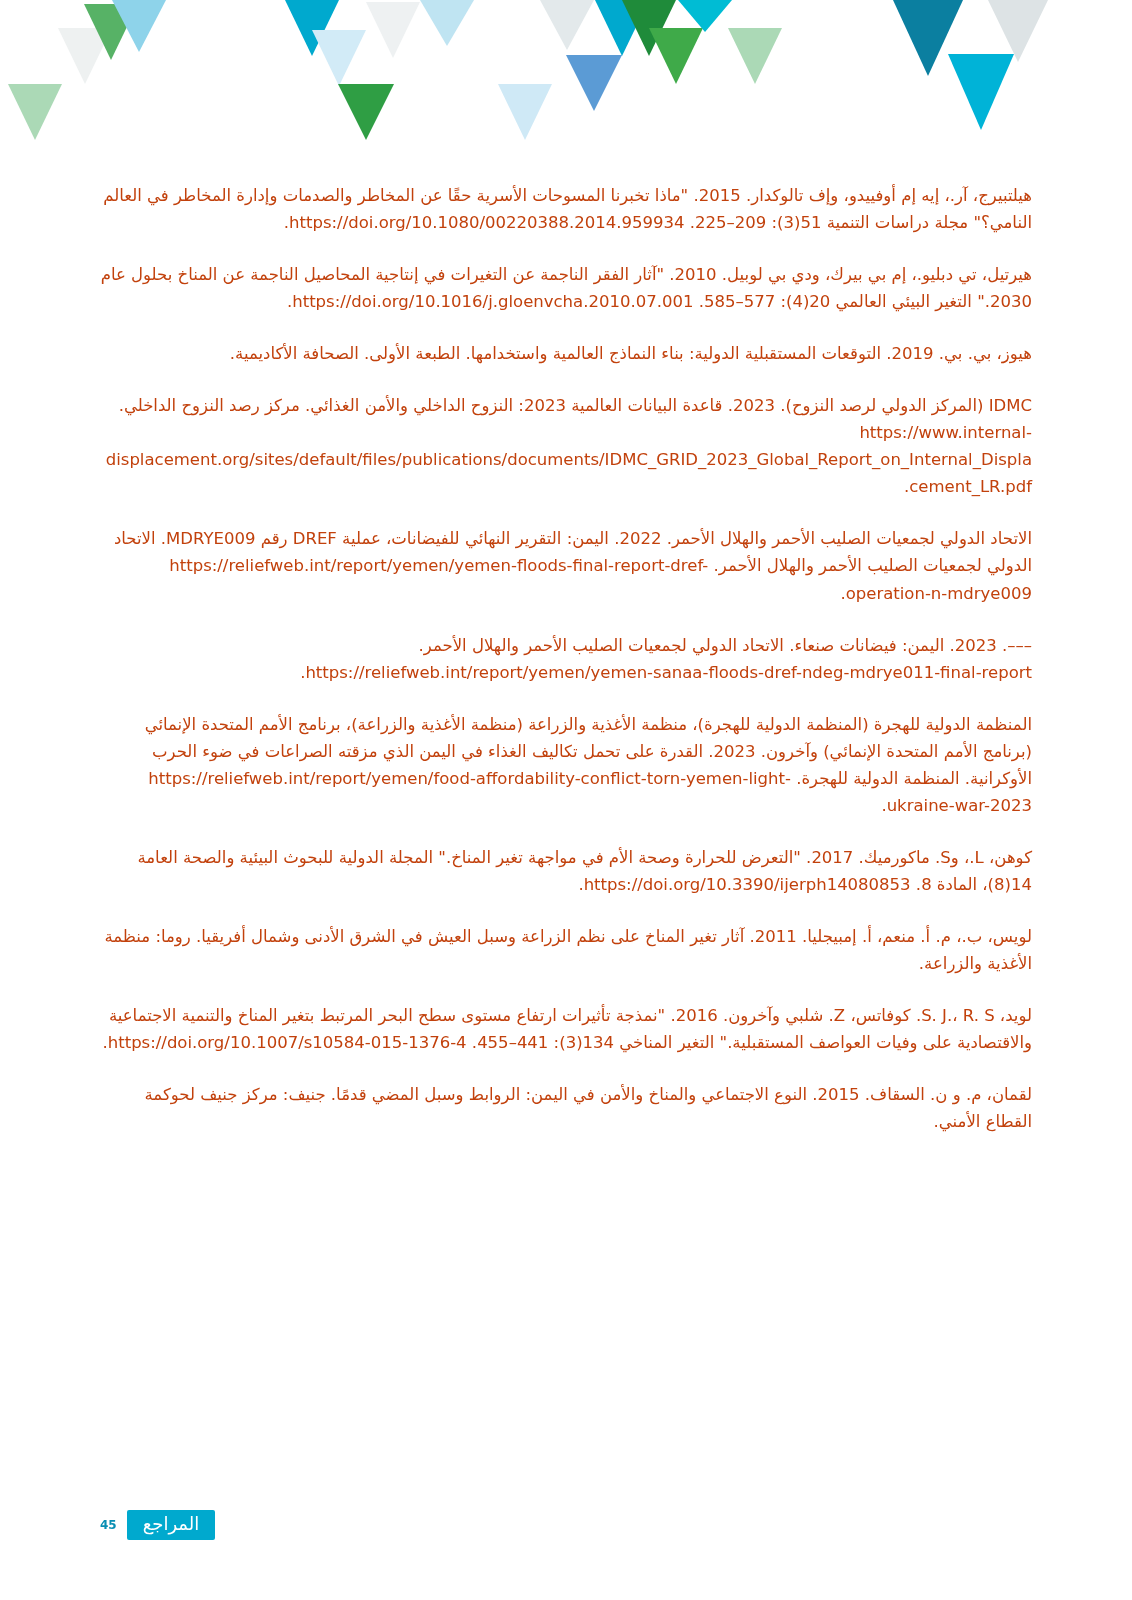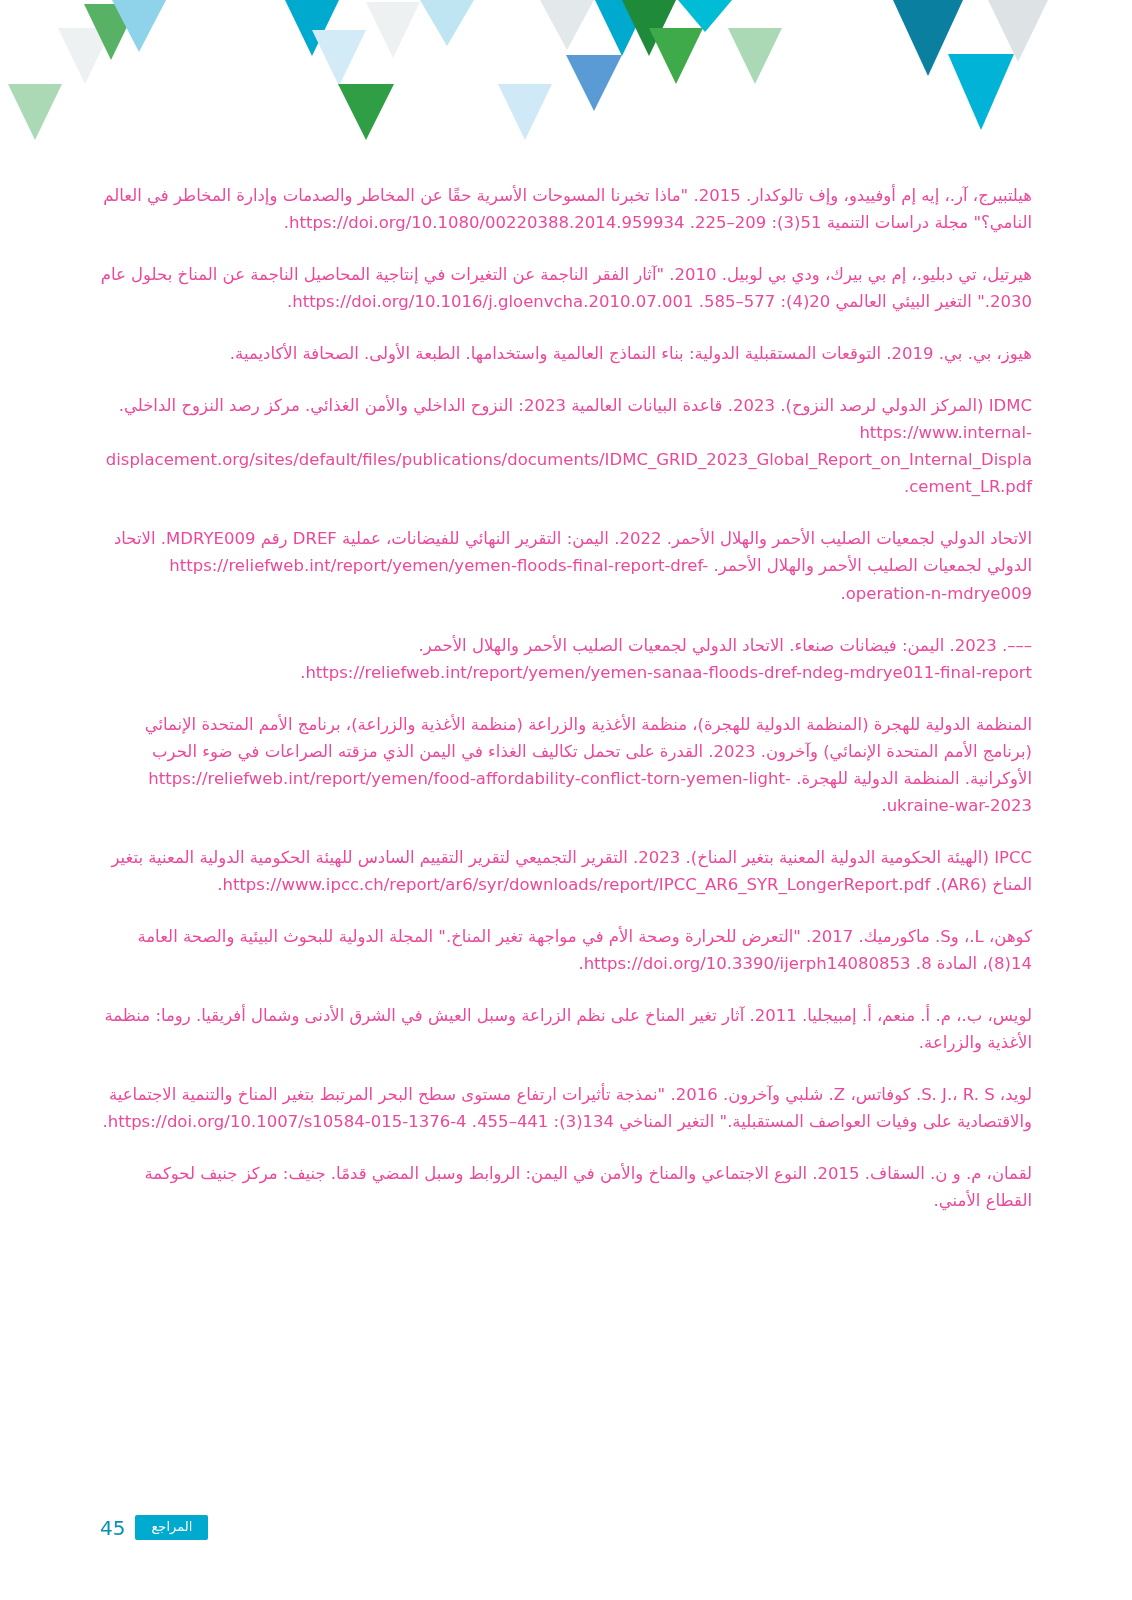--- a/index.html
+++ b/index.html
@@ -44,28 +44,28 @@
     position: absolute;
     left: 100px;
     bottom: 60px;
     display: flex;
     align-items: center;
     gap: 10px;
     direction: ltr;
   }
 
   .pagenum {
-    font-weight: normal;
-    font-size: 20px;
+    font-weight: bold;
+    font-size: 12px;
     color: #0a8fb4;
   }
 
   .badge {
     color: #ffffff;
-    font-size: 13px;
+    font-size: 18px;
     line-height: 1;
     padding: 5px 16px 7px;
     border-radius: 2px;
     direction: rtl;
   }
 </style>
 </head>
 <body>
 
 <div class="page">
@@ -86,29 +86,28 @@
       <polygon points="595,0 649,0 622,56" fill="#00a9ce"></polygon>
       <polygon points="622,0 676,0 649,56" fill="#1f8b3a"></polygon>
       <polygon points="649,28 703,28 676,84" fill="#3faa49"></polygon>
       <polygon points="678,0 732,0 705,32" fill="#00bcd4"></polygon>
       <polygon points="728,28 782,28 755,84" fill="#abd9b6"></polygon>
       <polygon points="893,0 963,0 928,76" fill="#0b7fa0"></polygon>
       <polygon points="948,54 1014,54 981,130" fill="#00b3d7"></polygon>
       <polygon points="988,0 1048,0 1018,62" fill="#dde3e5"></polygon>
     </svg>
 
-  <main class="refs" style="color: #ec4899;">
+  <main class="refs" style="color: #c2410c;">
     <p class="ref">هيلتبيرج، آر.، إيه إم أوفييدو، وإف تالوكدار. 2015. "ماذا تخبرنا المسوحات الأسرية حقًا عن المخاطر والصدمات وإدارة المخاطر في العالم النامي؟" مجلة دراسات التنمية 51(3): 209–225. https://doi.org/10.1080/00220388.2014.959934.</p>
     <p class="ref">هيرتيل، تي دبليو.، إم بي بيرك، ودي بي لوبيل. 2010. "آثار الفقر الناجمة عن التغيرات في إنتاجية المحاصيل الناجمة عن المناخ بحلول عام 2030." التغير البيئي العالمي 20(4): 577–585. https://doi.org/10.1016/j.gloenvcha.2010.07.001.</p>
     <p class="ref">هيوز، بي. بي. 2019. التوقعات المستقبلية الدولية: بناء النماذج العالمية واستخدامها. الطبعة الأولى. الصحافة الأكاديمية.</p>
     <p class="ref">IDMC (المركز الدولي لرصد النزوح). 2023. قاعدة البيانات العالمية 2023: النزوح الداخلي والأمن الغذائي. مركز رصد النزوح الداخلي. https://www.internal-displacement.org/sites/default/files/publications/documents/IDMC_GRID_2023_Global_Report_on_Internal_Displacement_LR.pdf.</p>
     <p class="ref">الاتحاد الدولي لجمعيات الصليب الأحمر والهلال الأحمر. 2022. اليمن: التقرير النهائي للفيضانات، عملية DREF رقم MDRYE009. الاتحاد الدولي لجمعيات الصليب الأحمر والهلال الأحمر. https://reliefweb.int/report/yemen/yemen-floods-final-report-dref-operation-n-mdrye009.</p>
     <p class="ref">–––. 2023. اليمن: فيضانات صنعاء. الاتحاد الدولي لجمعيات الصليب الأحمر والهلال الأحمر. https://reliefweb.int/report/yemen/yemen-sanaa-floods-dref-ndeg-mdrye011-final-report.</p>
     <p class="ref">المنظمة الدولية للهجرة (المنظمة الدولية للهجرة)، منظمة الأغذية والزراعة (منظمة الأغذية والزراعة)، برنامج الأمم المتحدة الإنمائي (برنامج الأمم المتحدة الإنمائي) وآخرون. 2023. القدرة على تحمل تكاليف الغذاء في اليمن الذي مزقته الصراعات في ضوء الحرب الأوكرانية. المنظمة الدولية للهجرة. https://reliefweb.int/report/yemen/food-affordability-conflict-torn-yemen-light-ukraine-war-2023.</p>
-    <p class="ref">IPCC (الهيئة الحكومية الدولية المعنية بتغير المناخ). 2023. التقرير التجميعي لتقرير التقييم السادس للهيئة الحكومية الدولية المعنية بتغير المناخ (AR6). https://www.ipcc.ch/report/ar6/syr/downloads/report/IPCC_AR6_SYR_LongerReport.pdf.</p>
     <p class="ref">كوهن، L.، وS. ماكورميك. 2017. "التعرض للحرارة وصحة الأم في مواجهة تغير المناخ." المجلة الدولية للبحوث البيئية والصحة العامة 14(8)، المادة 8. https://doi.org/10.3390/ijerph14080853.</p>
     <p class="ref">لويس، ب.، م. أ. منعم، أ. إمبيجليا. 2011. آثار تغير المناخ على نظم الزراعة وسبل العيش في الشرق الأدنى وشمال أفريقيا. روما: منظمة الأغذية والزراعة.</p>
     <p class="ref">لويد، S. J.، R. S. كوفاتس، Z. شلبي وآخرون. 2016. "نمذجة تأثيرات ارتفاع مستوى سطح البحر المرتبط بتغير المناخ والتنمية الاجتماعية والاقتصادية على وفيات العواصف المستقبلية." التغير المناخي 134(3): 441–455. https://doi.org/10.1007/s10584-015-1376-4.</p>
     <p class="ref">لقمان، م. و ن. السقاف. 2015. النوع الاجتماعي والمناخ والأمن في اليمن: الروابط وسبل المضي قدمًا. جنيف: مركز جنيف لحوكمة القطاع الأمني.</p>
   </main>
 
   <footer class="footer">
     <span class="pagenum" style="color: rgb(10, 143, 180);">45</span>
     <span class="badge" style="background: rgb(0, 169, 206);">المراجع</span>
   </footer>

